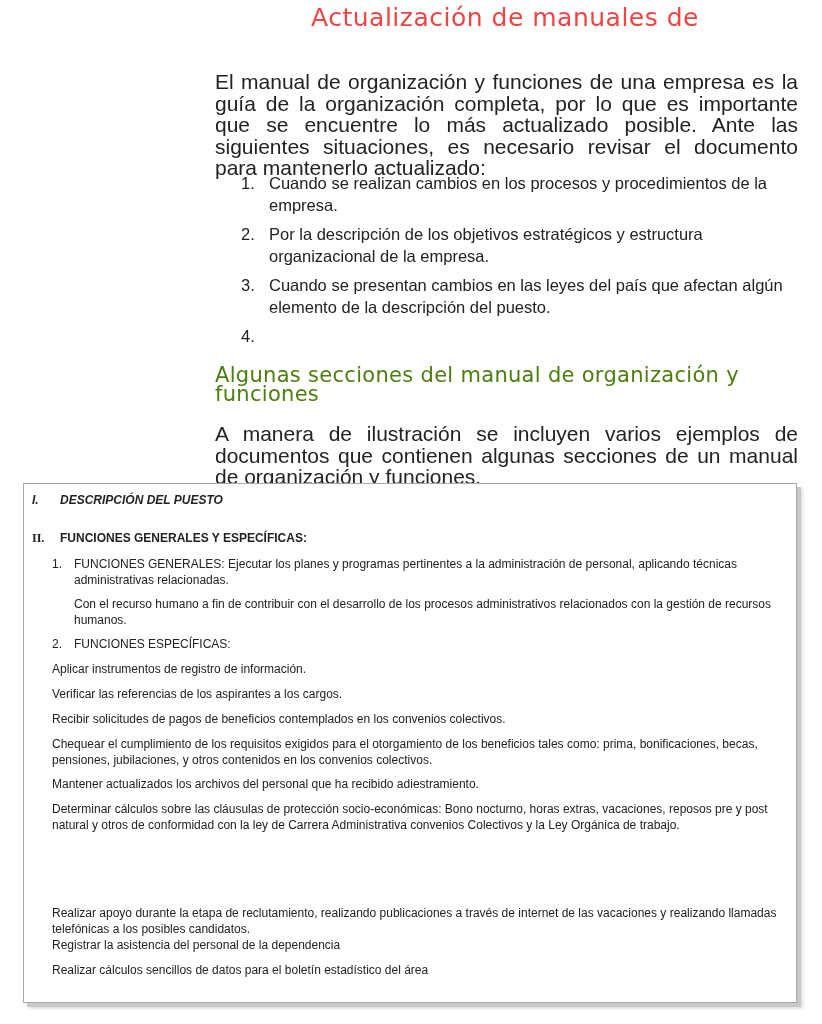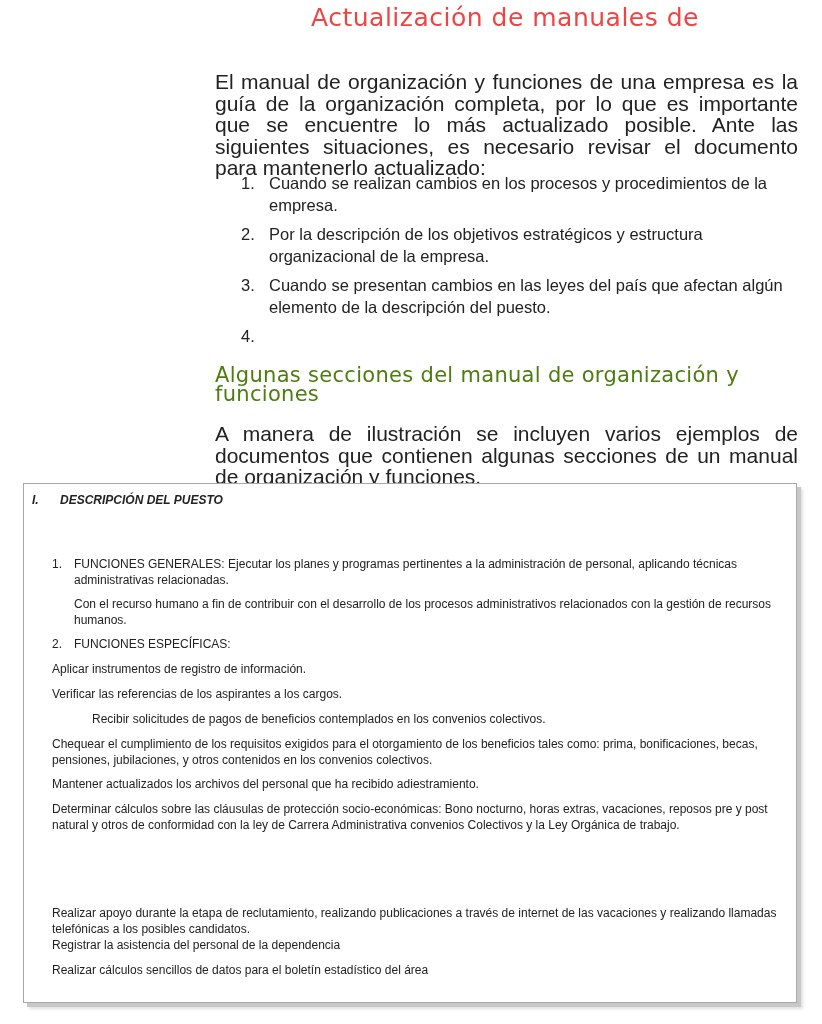--- a/index.html
+++ b/index.html
@@ -47,27 +47,28 @@
   <li><span class="num">3.</span><span>Cuando se presentan cambios en las leyes del país que afectan algún elemento de la descripción del puesto.</span></li>
   <li><span class="num">4.</span></li>
 </ol>
 
 <div class="subtitle">Algunas secciones del manual de organización y funciones</div>
 
 <div class="para p2">A manera de ilustración se incluyen varios ejemplos de documentos que contienen algunas secciones de un manual de organización y funciones.</div>
 
 <div class="box">
   <div class="ln h1"><span class="rn">I.</span><span>DESCRIPCIÓN DEL PUESTO</span></div>
+  <div class="ln h2"><span class="rn">II.</span><span>FUNCIONES GENERALES Y ESPECÍFICAS:</span></div>
 
   <div class="ln ind" style="top:72px;"><span class="num2">1.</span><span>FUNCIONES GENERALES: Ejecutar los planes y programas pertinentes a la administración de personal, aplicando técnicas administrativas relacionadas.</span></div>
   <div class="ln ind" style="top:112px;">Con el recurso humano a fin de contribuir con el desarrollo de los procesos administrativos relacionados con la gestión de recursos humanos.</div>
   <div class="ln ind" style="top:152px;"><span class="num2">2.</span><span>FUNCIONES ESPECÍFICAS:</span></div>
 
   <div class="ln it" style="top:177px;">Aplicar instrumentos de registro de información.</div>
   <div class="ln it" style="top:202px;">Verificar las referencias de los aspirantes  a los cargos.</div>
-  <div class="ln it" style="top:227px;margin-left:40px;">Recibir solicitudes de pagos de beneficios contemplados en los convenios colectivos.</div>
+  <div class="ln it" style="top:227px;">Recibir solicitudes de pagos de beneficios contemplados en los convenios colectivos.</div>
   <div class="ln it" style="top:252px;">Chequear el cumplimiento de los requisitos exigidos para el otorgamiento de los beneficios tales como: prima,  bonificaciones, becas, pensiones, jubilaciones, y otros contenidos en los convenios colectivos.</div>
   <div class="ln it" style="top:292px;">Mantener actualizados los archivos del personal que ha recibido adiestramiento.</div>
   <div class="ln it" style="top:317px;">Determinar cálculos sobre las cláusulas de protección socio-económicas: Bono nocturno, horas extras, vacaciones, reposos pre y post natural y otros de conformidad con la ley de Carrera Administrativa  convenios Colectivos y la Ley Orgánica de trabajo.</div>
   <div class="ln it" style="top:421px;">Realizar apoyo durante la etapa de reclutamiento,  realizando publicaciones a través de internet de las vacaciones y realizando llamadas telefónicas a los posibles candidatos.</div>
   <div class="ln it" style="top:453px;">Registrar la asistencia del personal de la dependencia</div>
   <div class="ln it" style="top:478px;">Realizar cálculos sencillos de datos para el boletín estadístico del área</div>
 </div>
 
 </body></html>

